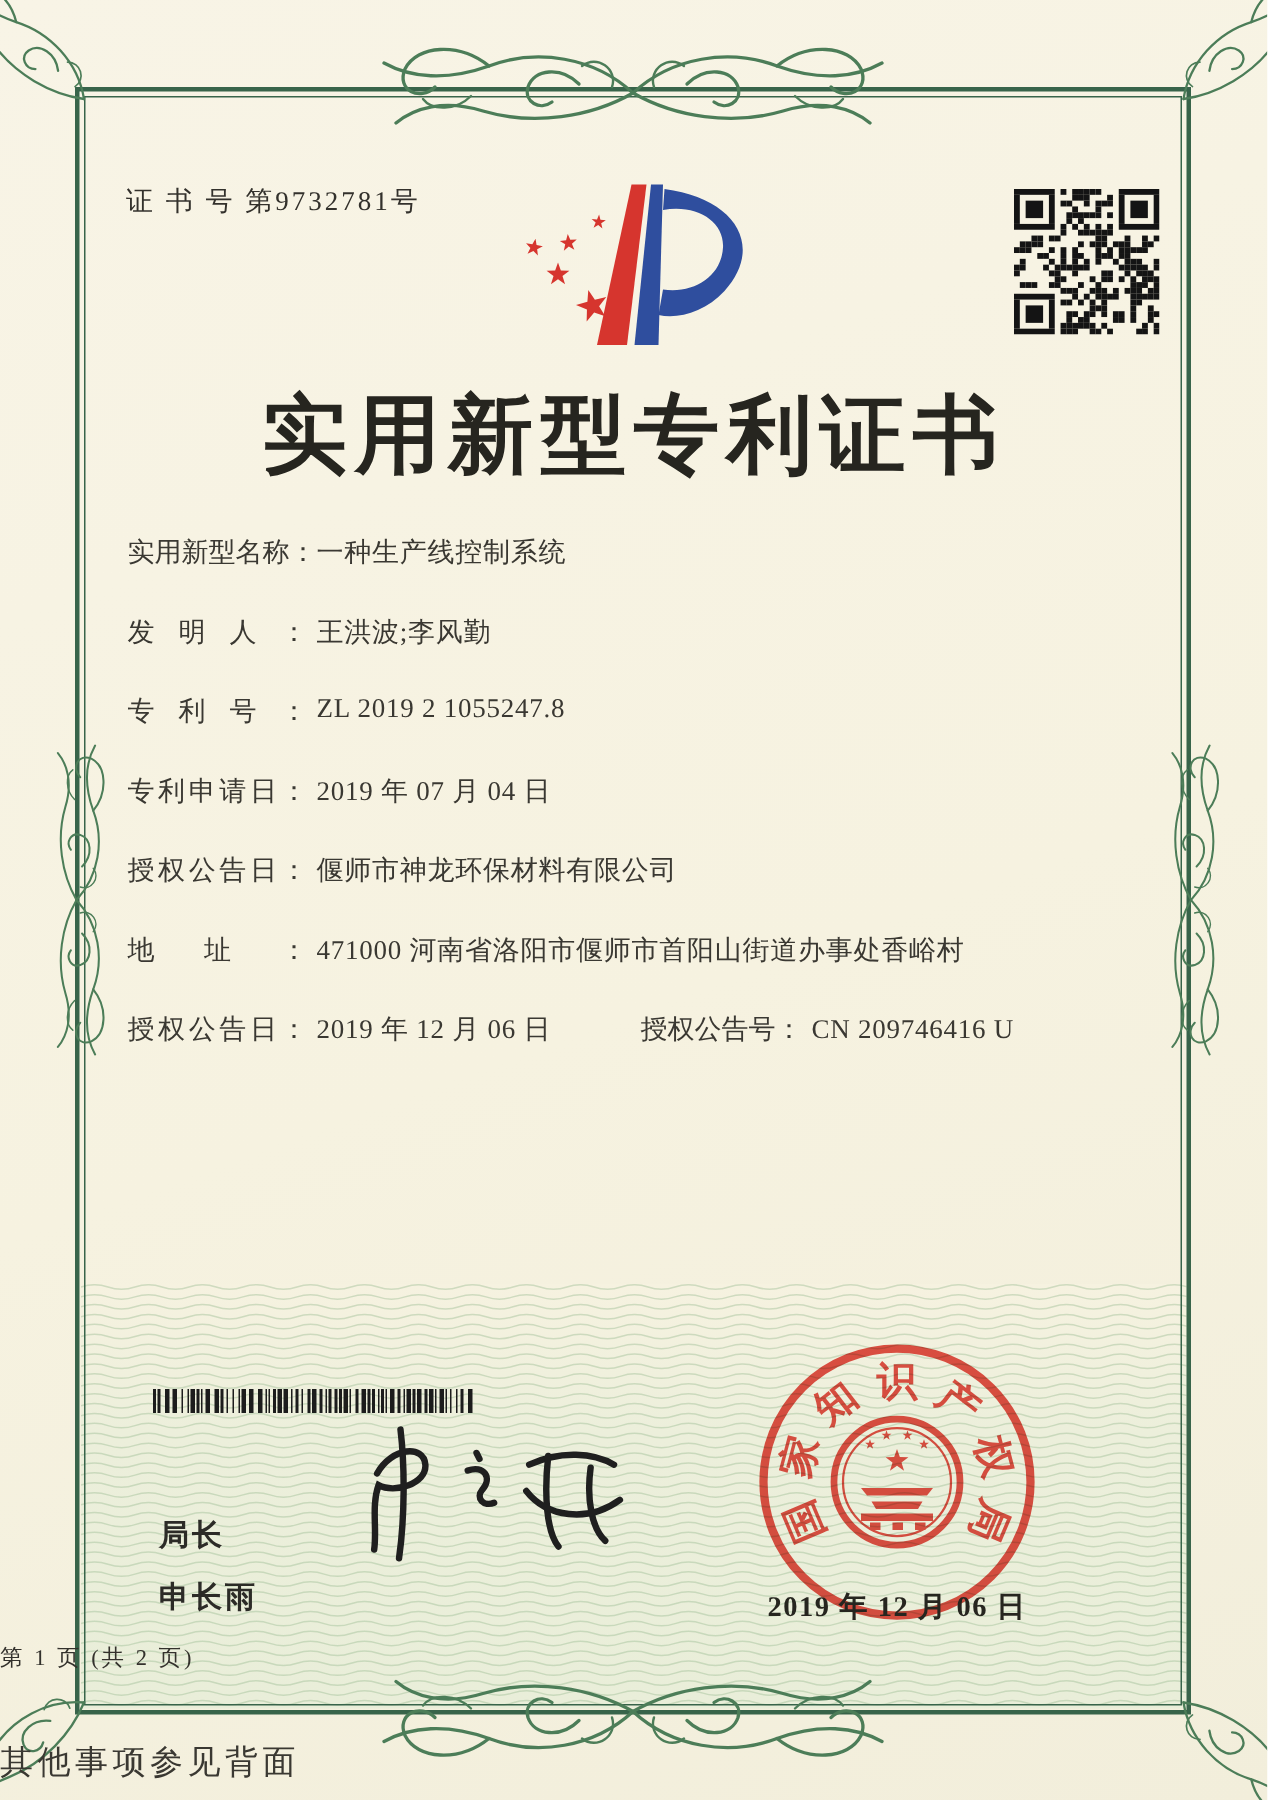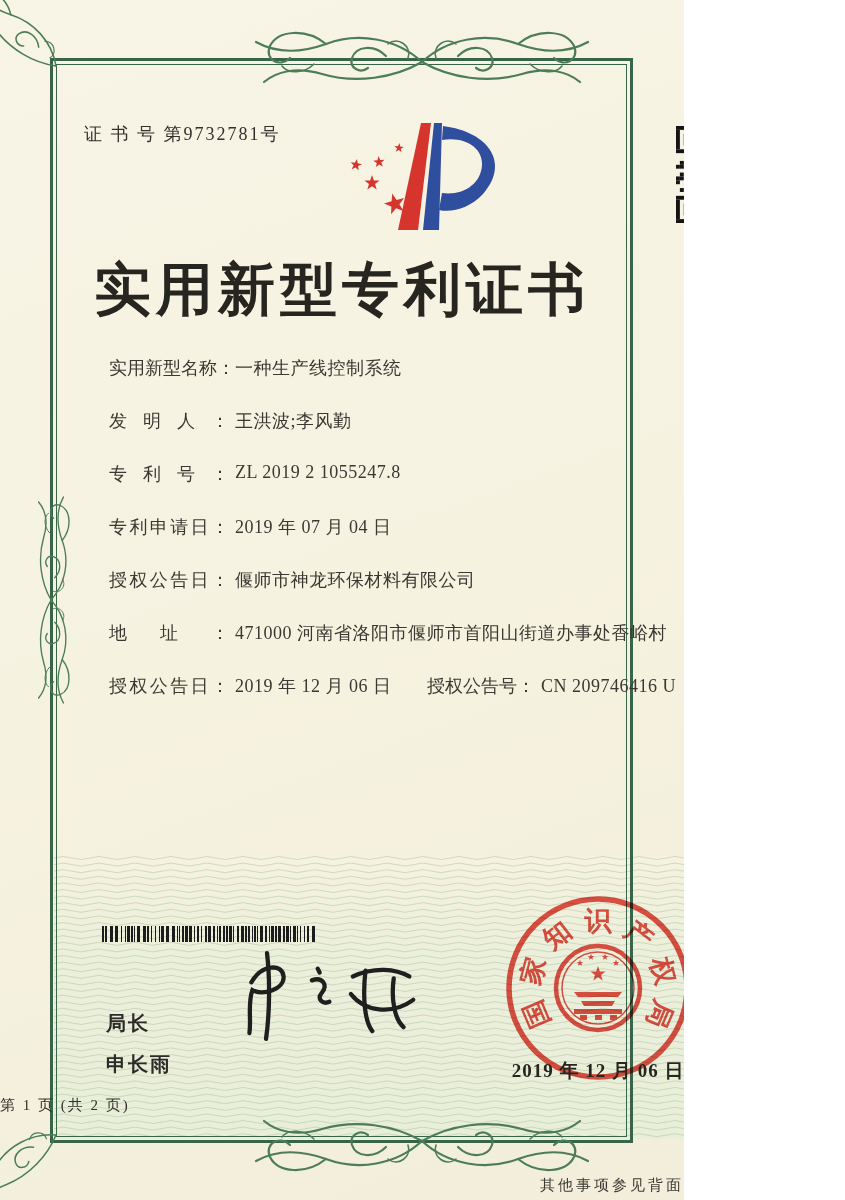--- a/index.html
+++ b/index.html
@@ -1,17 +1,17 @@
 <!DOCTYPE html>
 <html style="--frame-green: #38644a; --ornament-green: #4c7d58; --wave-green: #9fbf97; --seal-red: #e23b30; --logo-red: #d6352e; --logo-blue: #2f4e9e; --ink: #1f1f1f; --paper: #f7f3e2;"><head>
 <meta charset="utf-8">
 <style>
   html,body{margin:0;padding:0;}
   .page{
-    position:relative; width:684px; height:1200px; overflow:hidden;
+    position:relative; width:845px; height:1200px; overflow:hidden;
     background:linear-gradient(160deg,#f8f4e6 0%,#f6f2e0 55%,#f2eedb 100%);
     font-family:"Liberation Serif","DejaVu Serif",serif;
     color:#2e2c28;
   }
   .frame{
     position:absolute; left:50px; top:58px; right:51px; bottom:57px;
     border:3px solid var(--frame-green,#38644a); pointer-events:none;
   }
   .frame::after{
     content:""; position:absolute; left:3px; top:3px; right:3px; bottom:3px;
@@ -25,33 +25,33 @@
   .ornaments{position:absolute; left:0; top:0; pointer-events:none;}
   .cert-no{position:absolute; left:84px; top:122px; font-size:18px; letter-spacing:2px; color:#33312c;}
   .logo{position:absolute; left:342px; top:118px;}
   .qr{position:absolute; left:676px; top:126px;}
   .title{
     position:absolute; left:0; top:252px; width:100%; text-align:center;
     font-size:57px; font-weight:bold; letter-spacing:5px; color:#26251f; margin:0;
   }
   .fields{position:absolute; left:85px; top:356px; width:690px;}
   .field-row{height:53px; font-size:18px; color:#3a3832; white-space:nowrap;}
-  .flabel{display:inline-block; width:120px; text-align:justify; text-align-last:justify; vertical-align:top;margin-left:24px;}
+  .flabel{display:inline-block; width:120px; text-align:justify; text-align-last:justify; vertical-align:top;}
   .fvalue{margin-left:6px; letter-spacing:0.5px;}
   .grant-no-cell{position:absolute; left:427px; top:674px; font-size:18px; color:#3a3832; white-space:nowrap;}
   .paras{position:absolute; left:85px; top:704px; width:678px; font-size:18px; line-height:33px; text-align:justify; color:#34322c;}
   .paras p{margin:0; text-indent:2em;}
   .barcode{position:absolute; left:102px; top:926px;}
   .director{position:absolute; left:106px; top:986px; font-family:"Liberation Sans","DejaVu Sans",sans-serif; font-weight:600; font-size:20px; color:#2c2b27;margin-top:24px;}
   .director div{margin-bottom:14px; letter-spacing:2px;}
   .signature{position:absolute; left:228px; top:942px;}
   .seal{position:absolute; left:503px; top:893px; mix-blend-mode:multiply;}
   .seal-date{position:absolute; left:498px; top:1058px; width:200px; text-align:center; font-size:19px; font-weight:bold; letter-spacing:1px; color:#26251f;}
   .page-info{position:absolute; left:0; top:1096px; width:100%; text-align:left; font-size:15px; letter-spacing:2px; color:#33312c;}
-  .back-note{position:absolute; left:0; top:1160px; width:100%; text-align:right; font-size:15px; letter-spacing:3px; color:#3a3832;margin-top:16px;}
+  .back-note{position:absolute; left:0; top:1160px; width:100%; text-align:left; font-size:22px; letter-spacing:3px; color:#3a3832;}
 </style>
 </head>
 <body>
 
 <div class="page">
 
   <div class="bottom-tint"></div>
   <svg class="waves" id="waves" width="737" height="283">
       <path d="M0 2 q9 -3 18 0 q9 3 18 0 q9 -3 18 0 q9 3 18 0 q9 -3 18 0 q9 3 18 0 q9 -3 18 0 q9 3 18 0 q9 -3 18 0 q9 3 18 0 q9 -3 18 0 q9 3 18 0 q9 -3 18 0 q9 3 18 0 q9 -3 18 0 q9 3 18 0 q9 -3 18 0 q9 3 18 0 q9 -3 18 0 q9 3 18 0 q9 -3 18 0 q9 3 18 0 q9 -3 18 0 q9 3 18 0 q9 -3 18 0 q9 3 18 0 q9 -3 18 0 q9 3 18 0 q9 -3 18 0 q9 3 18 0 q9 -3 18 0 q9 3 18 0 q9 -3 18 0 q9 3 18 0 q9 -3 18 0 q9 3 18 0 q9 -3 18 0 q9 3 18 0 q9 -3 18 0 q9 3 18 0 q9 -3 18 0 q9 3 18 0" fill="none" stroke="#9fbf97" stroke-width="1" opacity="0.45"></path>
       <path d="M0 8.6 q9 -3 18 0 q9 3 18 0 q9 -3 18 0 q9 3 18 0 q9 -3 18 0 q9 3 18 0 q9 -3 18 0 q9 3 18 0 q9 -3 18 0 q9 3 18 0 q9 -3 18 0 q9 3 18 0 q9 -3 18 0 q9 3 18 0 q9 -3 18 0 q9 3 18 0 q9 -3 18 0 q9 3 18 0 q9 -3 18 0 q9 3 18 0 q9 -3 18 0 q9 3 18 0 q9 -3 18 0 q9 3 18 0 q9 -3 18 0 q9 3 18 0 q9 -3 18 0 q9 3 18 0 q9 -3 18 0 q9 3 18 0 q9 -3 18 0 q9 3 18 0 q9 -3 18 0 q9 3 18 0 q9 -3 18 0 q9 3 18 0 q9 -3 18 0 q9 3 18 0 q9 -3 18 0 q9 3 18 0 q9 -3 18 0 q9 3 18 0" fill="none" stroke="#9fbf97" stroke-width="1" opacity="0.45"></path>

